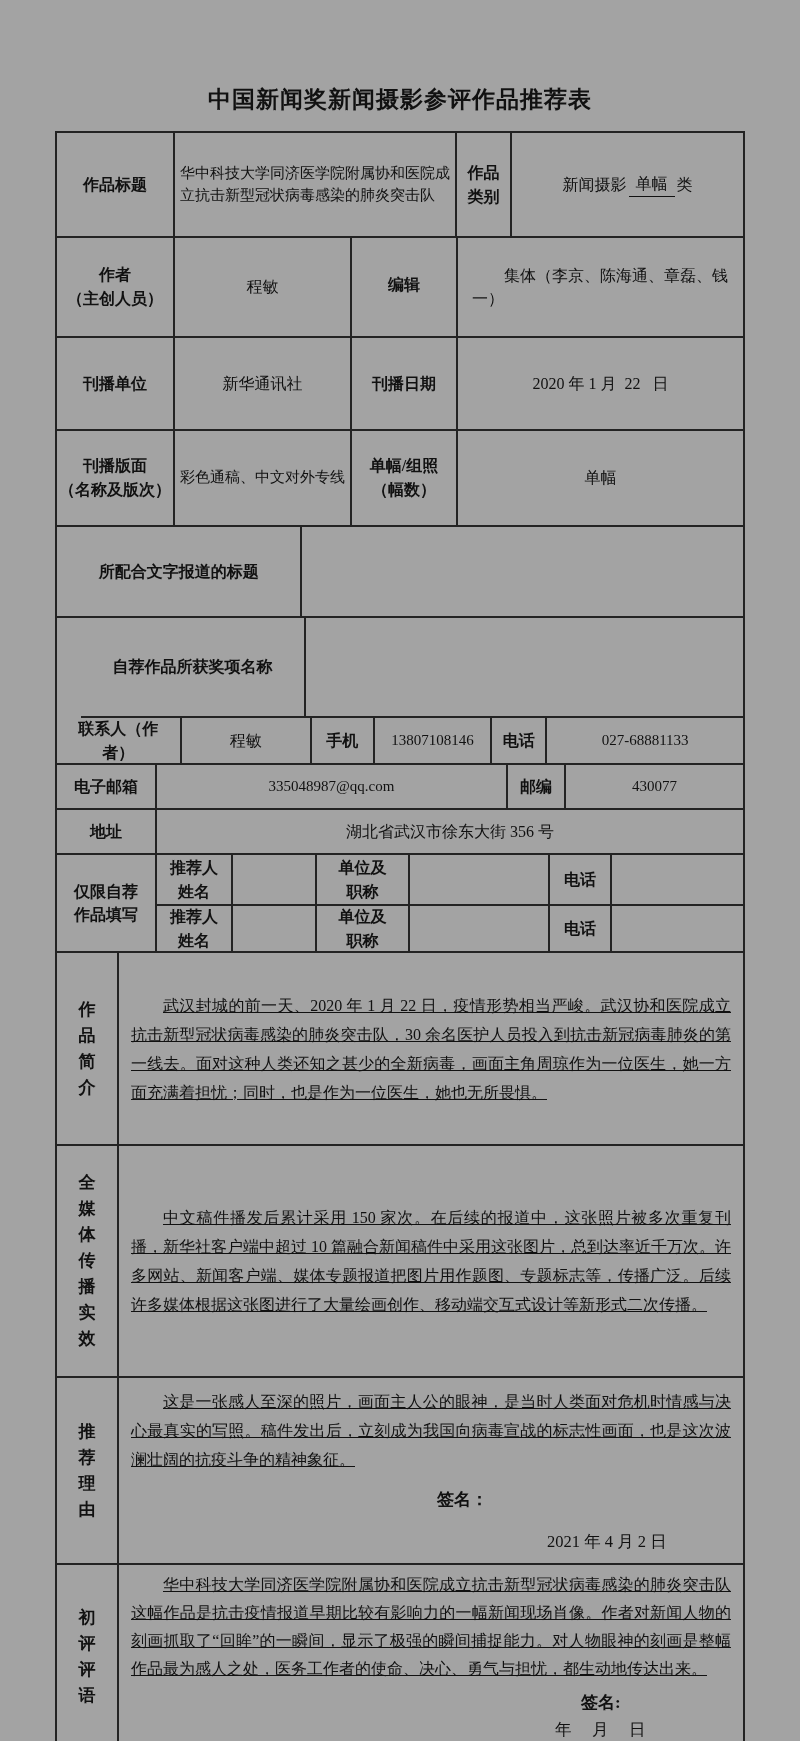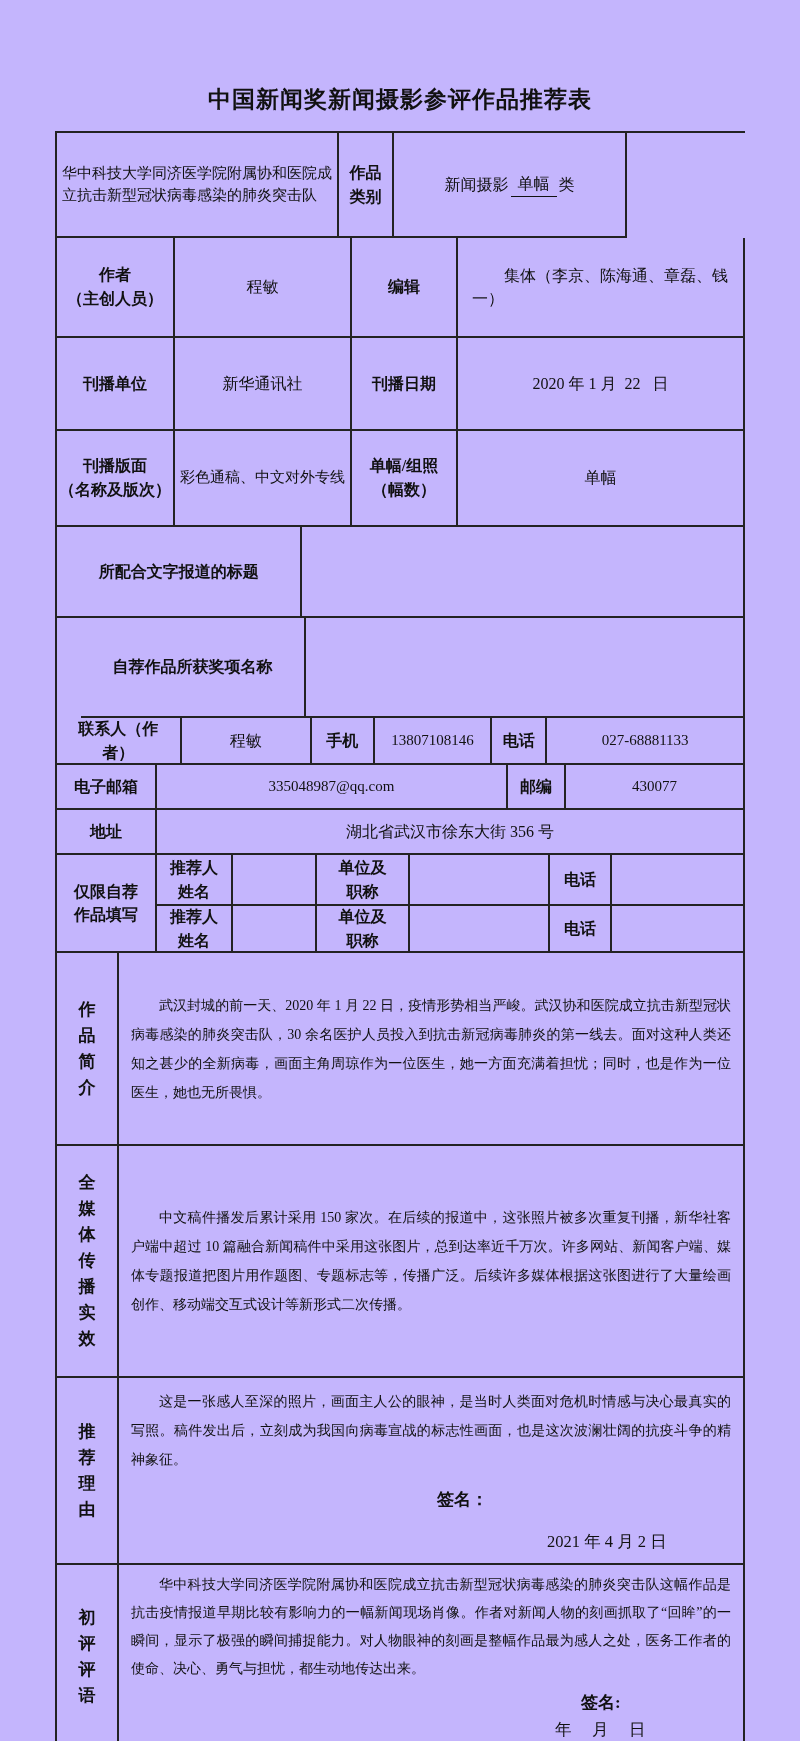--- a/index.html
+++ b/index.html
@@ -1,32 +1,32 @@
 <!DOCTYPE html>
 <html><head>
 <meta charset="utf-8">
 <style>
   html,body{margin:0;padding:0;background:#ffffff;}
   body{width:800px;height:1741px;font-family:"Liberation Serif","DejaVu Serif",serif;color:#111;}
-  .page{position:relative;width:800px;height:1741px;background:#c4b5fd;overflow:hidden;}
+  .page{position:relative;width:800px;height:1741px;background:#a3a3a3;overflow:hidden;}
   .doc-title{position:absolute;top:84px;left:0;width:100%;margin:0;text-align:center;
              font-size:23px;font-weight:bold;letter-spacing:1px;}
   .tbl{position:absolute;left:55px;top:131px;width:690px;
        border-top:2px solid #232323;border-left:2px solid #232323;box-sizing:border-box;}
   .row{display:flex;}
   .c{box-sizing:border-box;border-right:2px solid #232323;border-bottom:2px solid #232323;
      display:flex;align-items:center;justify-content:center;text-align:center;
      font-size:16px;line-height:1.45;overflow:hidden;}
   .b{font-weight:bold;}
   .stackc{flex-direction:column;}
   .leftc{justify-content:flex-start;text-align:left;}
   .subgrid{display:flex;flex-direction:column;}
   .subrow{display:flex;}
   .para{width:100%;box-sizing:border-box;padding:0 12px;text-align:justify;
-        text-indent:2em;font-size:14px;line-height:29px;}
+        text-indent:2em;font-size:16px;line-height:29px;text-decoration:underline;}
   .vtext{width:1.25em;margin:0 auto;text-align:center;font-weight:bold;
          font-size:17px;line-height:26px;word-break:break-all;}
   .ul{border-bottom:1.5px solid #111;padding:0 7px;margin:0 2px;}
   .twoLine div{line-height:1.5;}
   .sign-mid{width:100%;box-sizing:border-box;text-align:left;padding-left:318px;
             font-weight:bold;font-size:17px;margin-top:14px;}
   .date-mid{width:100%;box-sizing:border-box;text-align:left;padding-left:428px;
             font-size:16.5px;margin-top:18px;}
   .sign-right{width:100%;box-sizing:border-box;text-align:left;padding-left:462px;
               font-weight:bold;font-size:17px;margin-top:8px;}
@@ -36,38 +36,39 @@
 </head>
 <body>
 
 <div class="page">
 
   <h1 class="doc-title">中国新闻奖新闻摄影参评作品推荐表</h1>
 
   <div class="tbl">
 
     <div class="row" style="height:105px;">
+      <div class="c b" style="width:118px;">作品标题</div>
       <div class="c leftc" style="width:282px;font-size:15px;padding:0 5px;">华中科技大学同济医学院附属协和医院成立抗击新型冠状病毒感染的肺炎突击队</div>
       <div class="c b" style="width:55px;padding:0 9px;">作品类别</div>
       <div class="c" style="width:233px;">
         <span>新闻摄影</span>
         <span class="ul">单幅</span>
         <span>类</span>
       </div>
     </div>
 
     <div class="row" style="height:100px;">
       <div class="c b twoLine" style="width:118px;">
         <div>
           <div>作者</div>
           <div>（主创人员）</div>
         </div>
       </div>
       <div class="c" style="width:177px;">程敏</div>
-      <div class="c b" style="width:106px;">编辑</div>
+      <div class="c b" style="width:106px;font-family:Liberation Mono, monospace;">编辑</div>
       <div class="c leftc" style="width:287px;padding:0 14px;">
         <div style="text-indent:2em;text-align:left;">集体（李京、陈海通、章磊、钱一）</div>
       </div>
     </div>
 
     <div class="row" style="height:93px;">
       <div class="c b" style="width:118px;">刊播单位</div>
       <div class="c" style="width:177px;">新华通讯社</div>
       <div class="c b" style="width:106px;">刊播日期</div>
       <div class="c" style="width:287px;white-space:pre;">2020 年 1 月  22   日</div>

